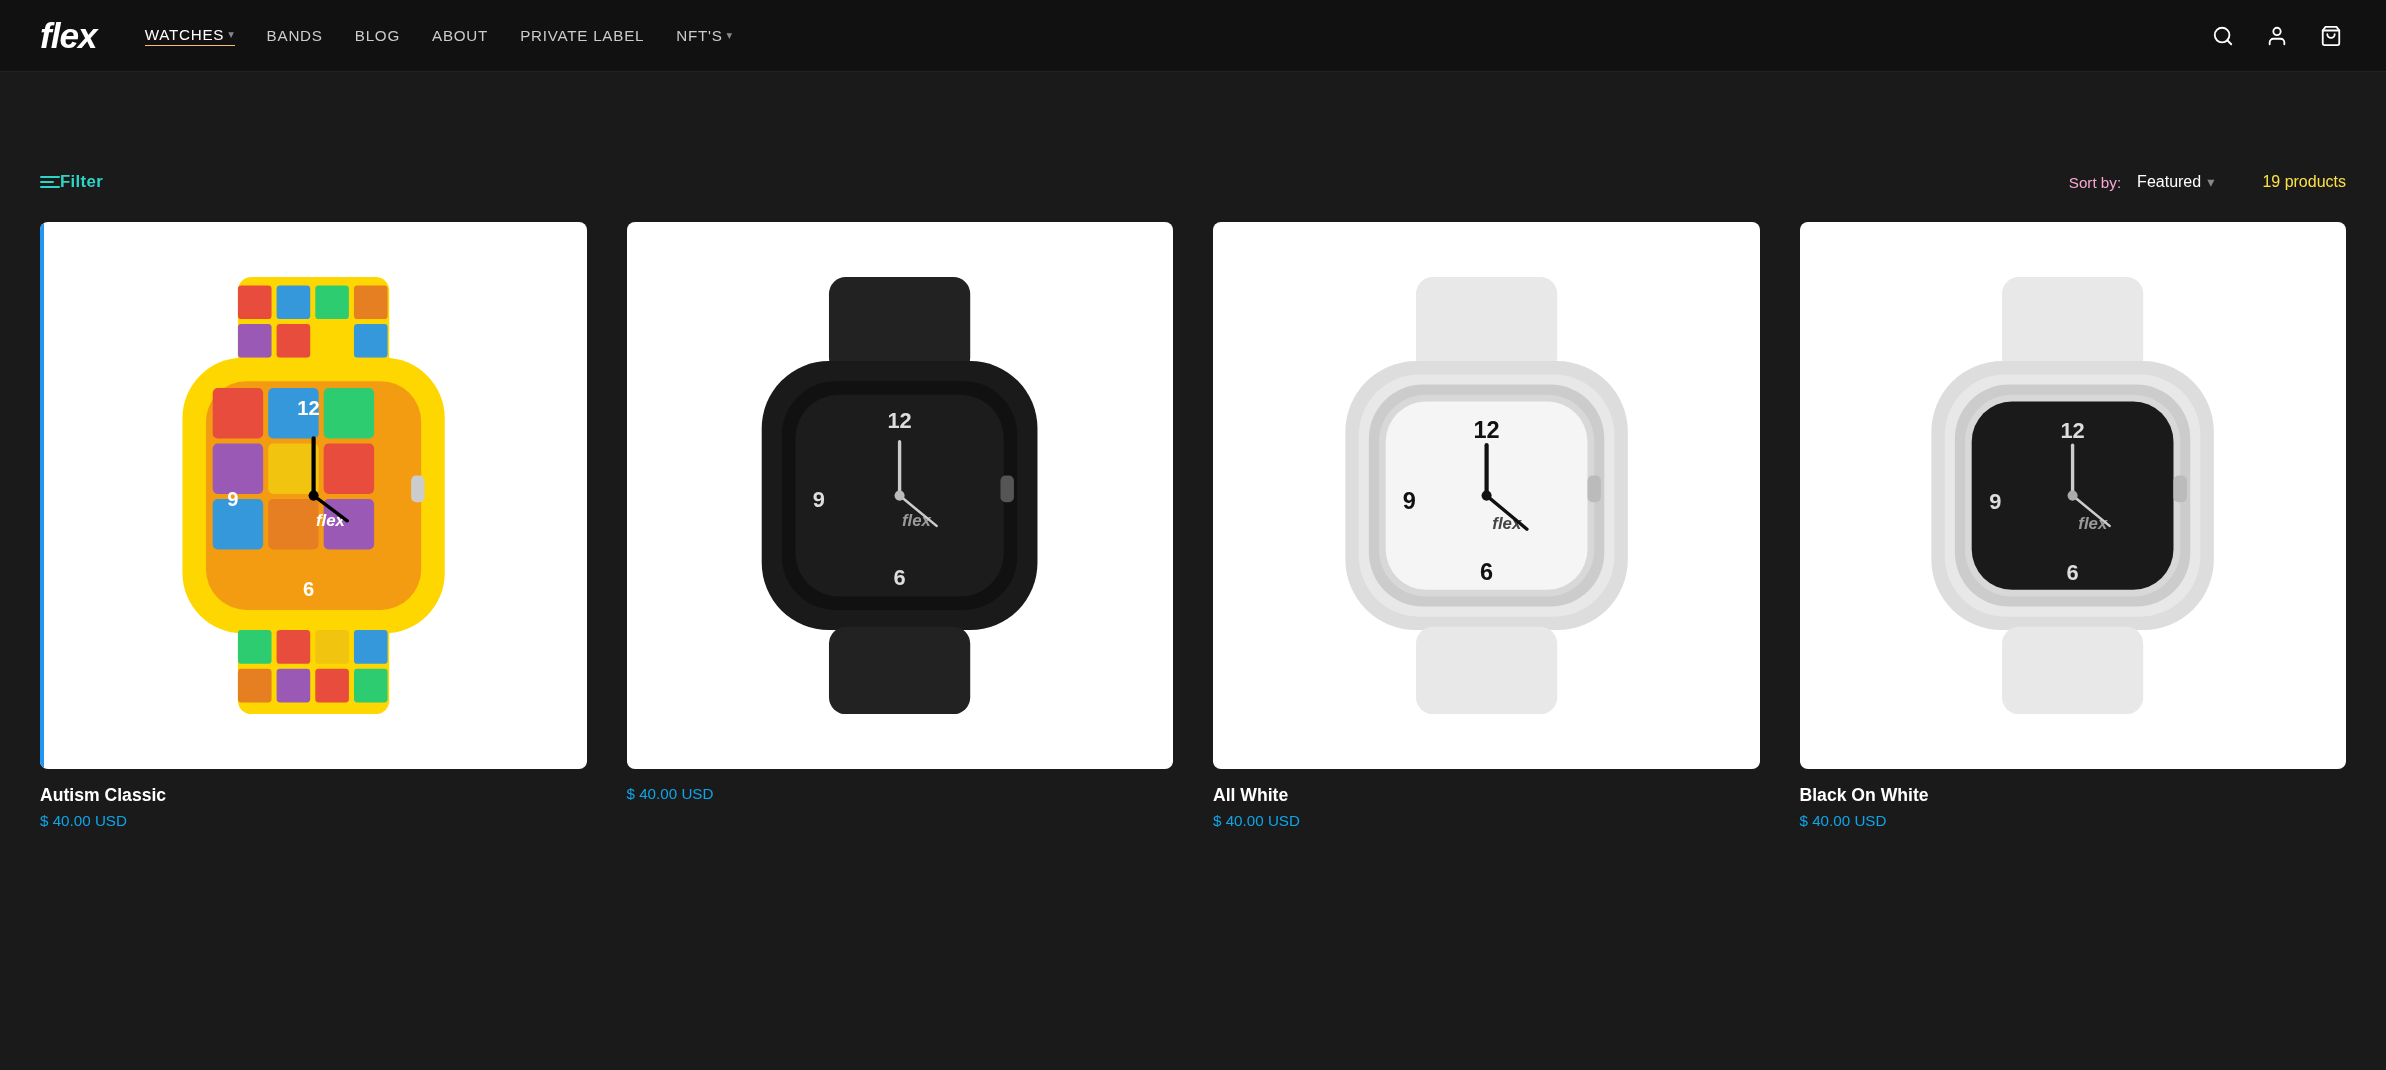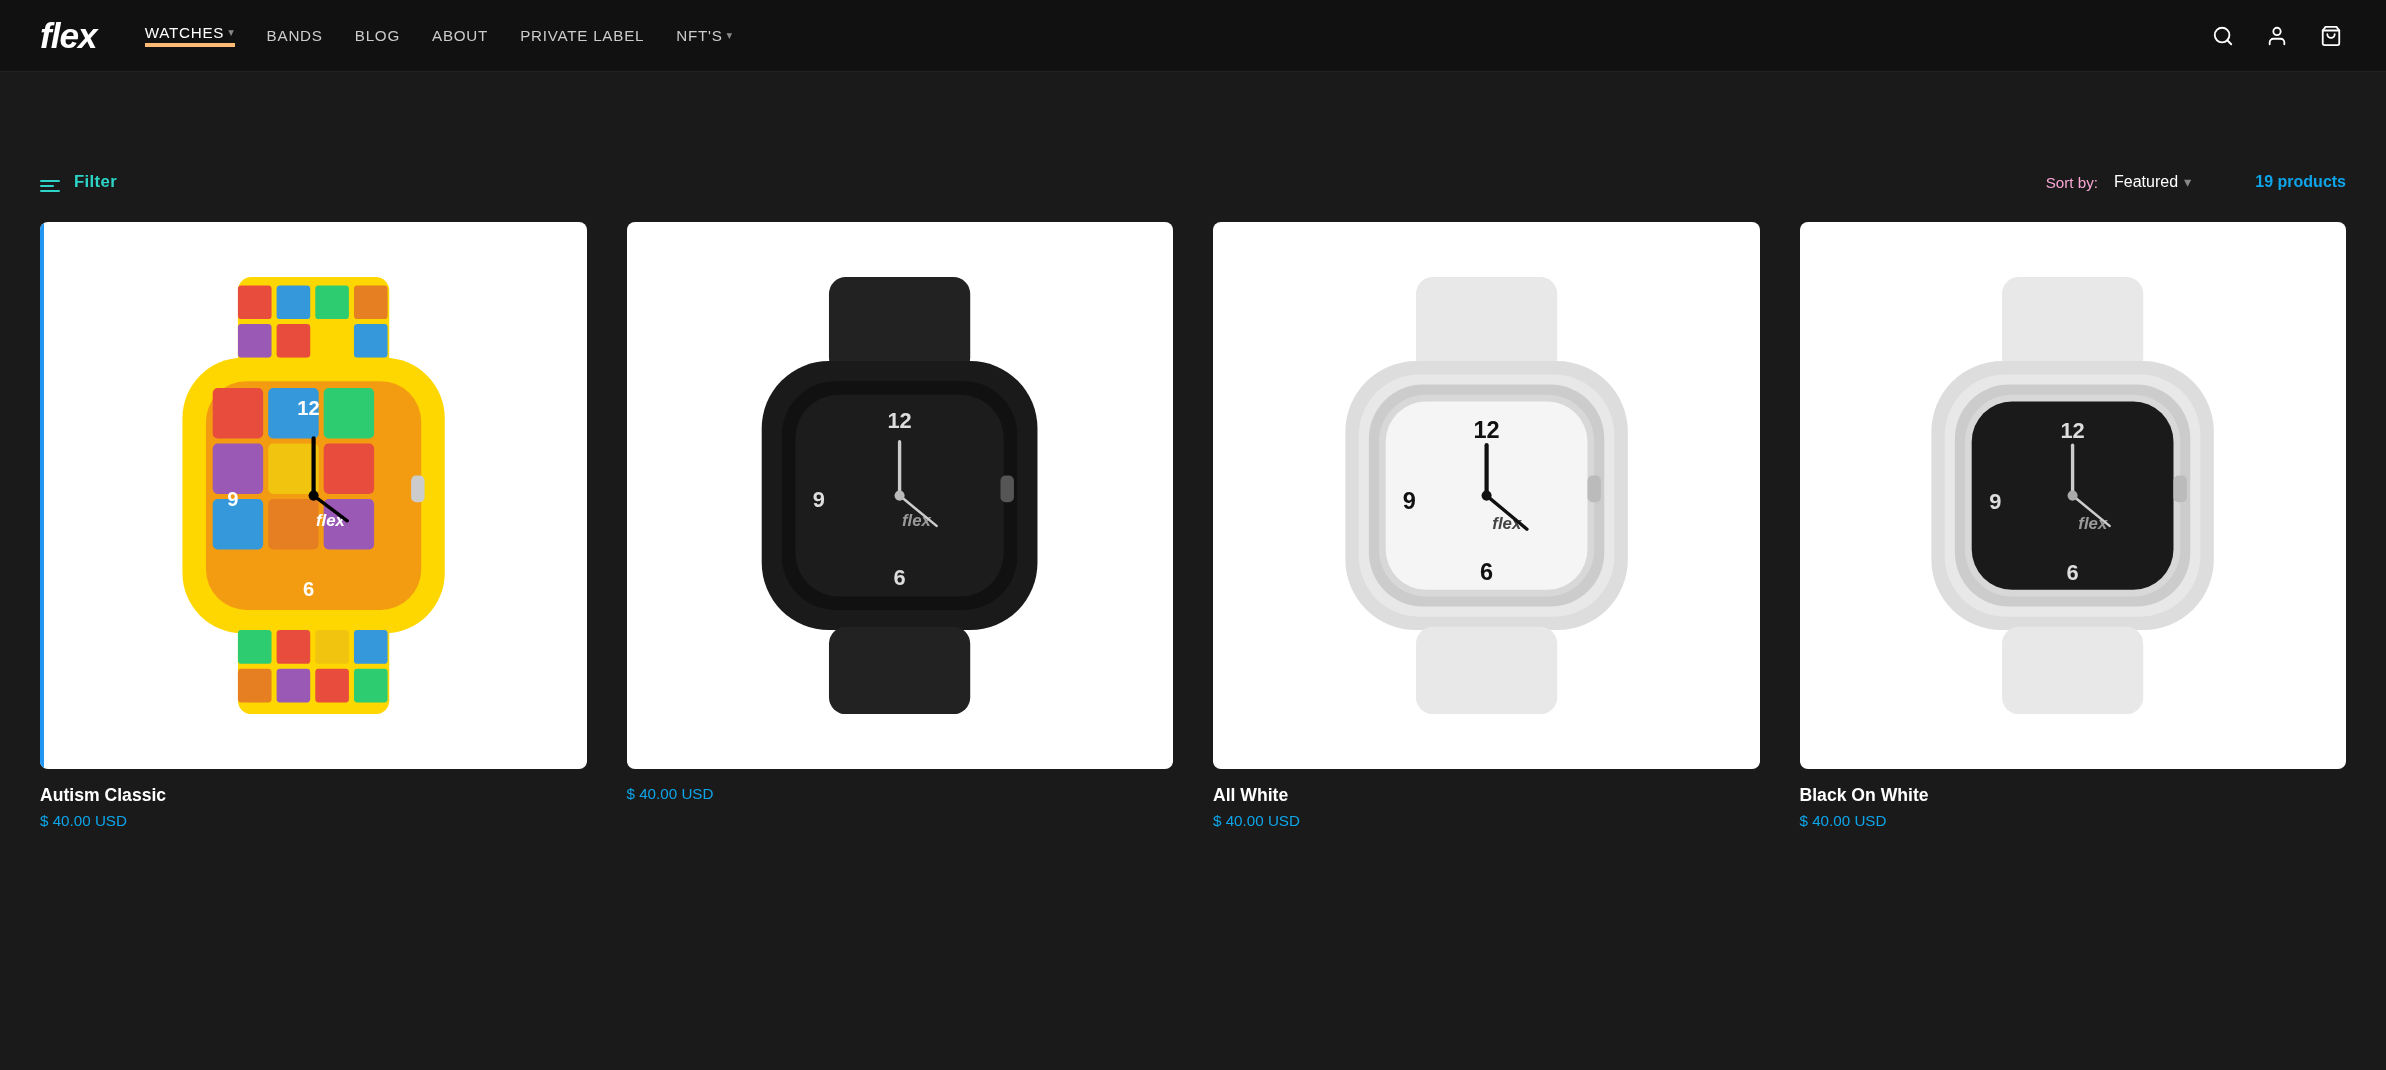--- a/index.html
+++ b/index.html
@@ -40,21 +40,21 @@
       font-size: 0.95rem;
       font-weight: 500;
       letter-spacing: 0.05em;
       display: flex;
       align-items: center;
       gap: 4px;
       text-transform: uppercase;
     }
     .nav-links li.active a {
       color: #fff;
-      border-bottom: 4px solid #fdba74;
+      border-bottom: 1px solid #fdba74;
       padding-bottom: 2px;
     }
     .nav-links li a .chevron {
       font-size: 0.7rem;
       color: #888;
     }
     .nav-icons {
       display: flex;
       align-items: center;
       gap: 24px;
@@ -80,22 +80,22 @@
     
     .filter-bar {
       display: flex;
       align-items: center;
       justify-content: space-between;
       padding: 20px 40px;
       background: #1a1a1a;
     }
     .filter-btn {
       display: flex;
-      align-items: flex-end;
-      gap: 14px;
+      align-items: center;
+      gap: 0;
       background: none;
       border: none;
       color: #2dd4c7;
       font-size: 1.05rem;
       font-weight: 600;
       cursor: pointer;
       letter-spacing: 0.02em;
     }
     .filter-icon {
       display: flex;
@@ -120,24 +120,24 @@
     .sort-label {
       color: #f9a8d4;
       font-size: 0.95rem;
     }
     .sort-select-wrapper {
       display: flex;
       align-items: center;
       gap: 6px;
     }
     .products-count {
-      color: #0ea5e9;
+      color: #fde047;
       font-size: 1rem;
-      font-weight: 700;
-      margin-left: 48px;
+      font-weight: 400;
+      margin-left: 32px;
     }
 
     
     .product-grid {
       display: grid;
       grid-template-columns: repeat(4, 1fr);
       gap: 0;
       padding: 0 20px 40px;
       background: #1a1a1a;
     }

